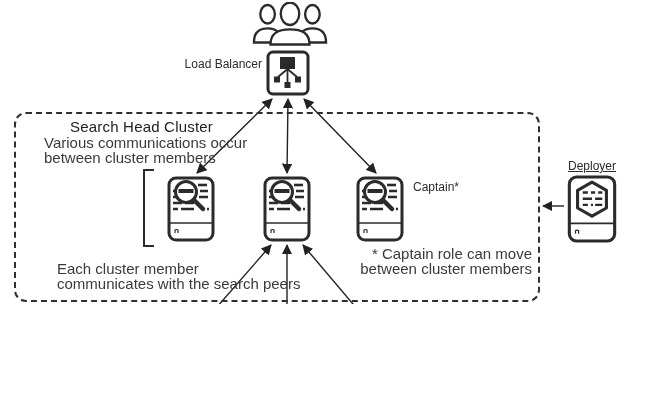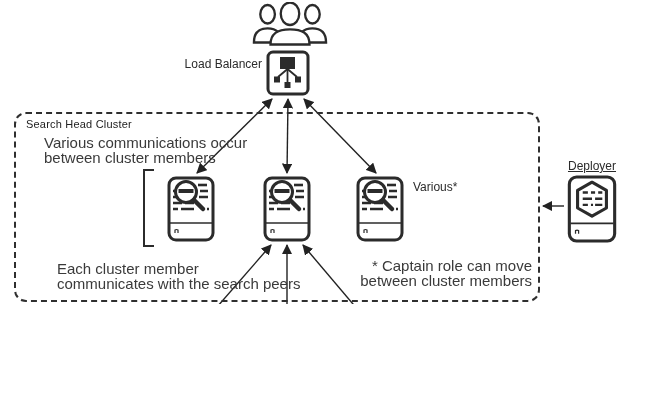--- a/index.html
+++ b/index.html
@@ -8,21 +8,21 @@
     width: 646px; height: 304px;
     background: #ffffff;
     font-family: "Liberation Sans", "DejaVu Sans", sans-serif;
     color: #2b2b2b;
     overflow: hidden;
   }
   .abs { position: absolute; }
   .pre { white-space: pre-line; }
   .label-12 { font-size: 12px; line-height: 15px; }
   .note { font-size: 15px; line-height: 14.5px; color:#3a3a3a; }
-  .title { font-size: 11px; letter-spacing: .2px; color:#222; }
+  .title { font-size: 15px; letter-spacing: .2px; color:#222;margin-left:44px; }
   .center { text-align: center; text-decoration: underline; }
   .right { text-align: right; }
   .cluster-box {
     position:absolute; left:14px; top:112px; width:526px; height:190px;
     border: 2px dashed #2f2f2f; border-radius: 12px; box-sizing: border-box;
   }
   .bracket {
     position:absolute; width: 11px; box-sizing: border-box;
     border-left: 2px solid #2b2b2b;
     border-top: 2px solid #2b2b2b;
@@ -128,25 +128,25 @@
   <div class="bracket" style="left:143px; top:169px; height:78px"></div>
   <svg class="icon abs" style="left:167px; top:176px" width="48" height="66">
       <use href="#sym-sh"></use>
     </svg>
   <svg class="icon abs" style="left:263px; top:176px" width="48" height="66">
       <use href="#sym-sh"></use>
     </svg>
   <svg class="icon abs" style="left:356px; top:176px" width="48" height="66">
       <use href="#sym-sh"></use>
     </svg>
-  <div class="abs label-12" style="left:413px; top:180px">Various*</div>
+  <div class="abs label-12" style="left:413px; top:180px">Captain*</div>
 
   <div class="abs note pre" style="left:57px; top:262px">Each cluster member
 communicates with the search peers</div>
-  <div class="abs note pre right" style="right:114px; top:259px">* Captain role can move
+  <div class="abs note pre right" style="right:114px; top:247px">* Captain role can move
 between cluster members</div>
 
   <div class="abs label-12 center" style="left:563px; top:159px; width:58px">Deployer</div>
   <svg class="icon abs" style="left:565px; top:175px" width="54" height="68">
       <use href="#sym-ix"></use>
     </svg>
 
   <div class="bracket" style="left:140px; top:326px; height:76px"></div>
   <svg class="icon abs" style="left:167px; top:333px" width="48" height="66">
       <use href="#sym-ix"></use>

